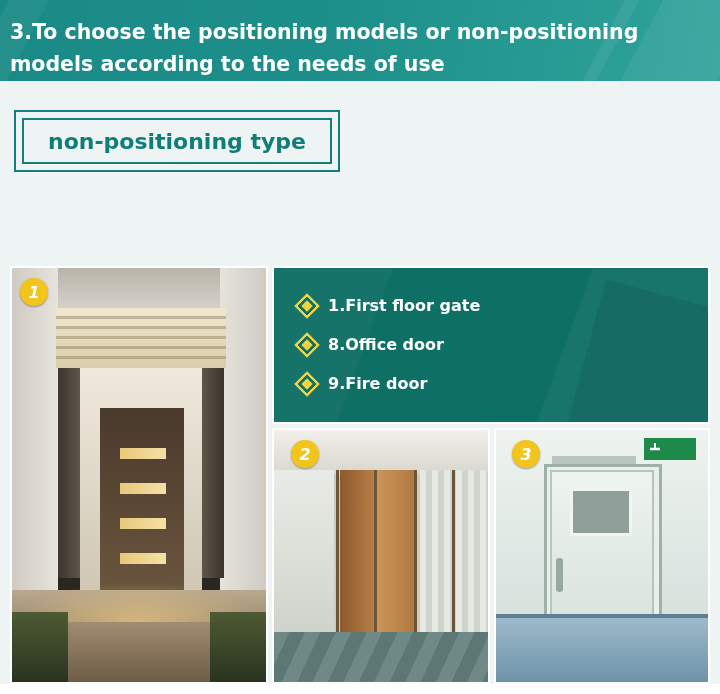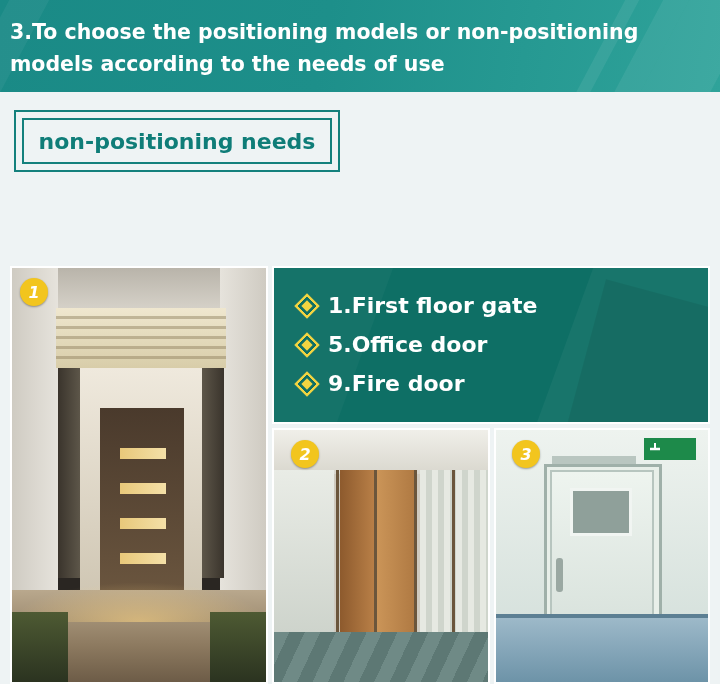--- a/index.html
+++ b/index.html
@@ -7,21 +7,21 @@
     width:720px;height:694px;
     background:#ffffff;
     font-family:"DejaVu Sans", sans-serif;
     overflow:hidden;
   }
   .page{position:relative;width:720px;height:694px;background:#eef3f4;}
 
   
   .header{
     position:relative;
-    width:720px;height:92px;
+    width:720px;height:81px;
     background:linear-gradient(100deg,#1a8a86 0%,#1d8f8a 45%,#2fa39a 100%);
     overflow:hidden;
   }
   .header .stripe{
     position:absolute;
     background:rgba(255,255,255,0.07);
     transform:skewX(-28deg);
   }
   .header .s1{right:-10px;top:-30px;width:70px;height:170px;}
   .header .s2{right:60px;top:-30px;width:26px;height:170px;}
@@ -108,21 +108,21 @@
   .lp-tri1{position:absolute;right:-40px;top:-30px;width:180px;height:230px;background:rgba(255,255,255,0.045);transform:rotate(20deg);}
   .lp-tri2{position:absolute;right:-70px;bottom:-70px;width:200px;height:190px;background:rgba(0,0,0,0.07);transform:rotate(15deg);}
   .lp-tri3{position:absolute;left:-30px;top:-40px;width:120px;height:240px;background:rgba(255,255,255,0.03);transform:skewX(-20deg);}
   .lp-list{position:absolute;left:26px;top:18px;}
   .lp-item{display:flex;align-items:center;height:39px;}
   .diamond{
     width:14px;height:14px;background:#f2d441;transform:rotate(45deg);
     margin-right:14px;flex:0 0 auto;
     box-shadow:inset 0 0 0 3px #0e6f65, 0 0 0 2px #f2d441;
   }
-  .lp-item span.txt{color:#ffffff;font-size:22px;font-weight:bold;}
+  .lp-item span.txt{color:#ffffff;font-size:16px;font-weight:bold;}
 
   
   .photo2{
     position:absolute;left:272px;top:428px;width:218px;height:256px;
     border:2px solid #ffffff;box-sizing:border-box;overflow:hidden;background:#cfcabf;
   }
   .p2-ceil{position:absolute;left:0;top:0;width:100%;height:44px;background:linear-gradient(180deg,#f0efe9,#d9d7ce);}
   .p2-glass1{position:absolute;left:0;top:40px;width:60px;height:168px;background:linear-gradient(180deg,#e9ece6,#cdd3cb);}
   .p2-glass2{position:absolute;left:146px;top:40px;width:70px;height:168px;background:repeating-linear-gradient(90deg,#e6e9e2 0 6px,#cfd5cc 6px 12px);}
   .p2-doorwood{position:absolute;left:66px;top:40px;width:74px;height:168px;background:linear-gradient(90deg,#a86f3c,#d09a5c 40%,#b07a43 100%);}
@@ -170,21 +170,21 @@
     <div class="stripe s1"></div>
     <div class="stripe s2"></div>
     <div class="stripe s3"></div>
     <div class="stripe s4"></div>
     <div class="header-title">3.To choose the positioning models or non-positioning models according to the needs of use</div>
   </div>
 
   <div class="label-wrap">
     <div class="label-outer"></div>
     <div class="label-inner">
-      <span>non-positioning needs</span>
+      <span>non-positioning type</span>
     </div>
   </div>
 
 
   <div class="photo1">
     <div class="p1-sky"></div>
     <div class="p1-ceiling"></div>
     <div class="p1-wallL"></div>
     <div class="p1-wallR"></div>
     <div class="p1-canopy">
@@ -212,21 +212,21 @@
     <div class="lp-tri1"></div>
     <div class="lp-tri2"></div>
     <div class="lp-tri3"></div>
     <div class="lp-list">
       <div class="lp-item">
         <span class="diamond"></span>
         <span class="txt">1.First floor gate</span>
       </div>
       <div class="lp-item">
         <span class="diamond"></span>
-        <span class="txt">5.Office door</span>
+        <span class="txt">8.Office door</span>
       </div>
       <div class="lp-item">
         <span class="diamond"></span>
         <span class="txt">9.Fire door</span>
       </div>
     </div>
   </div>
 
   <div class="photo2">
     <div class="p2-ceil"></div>

